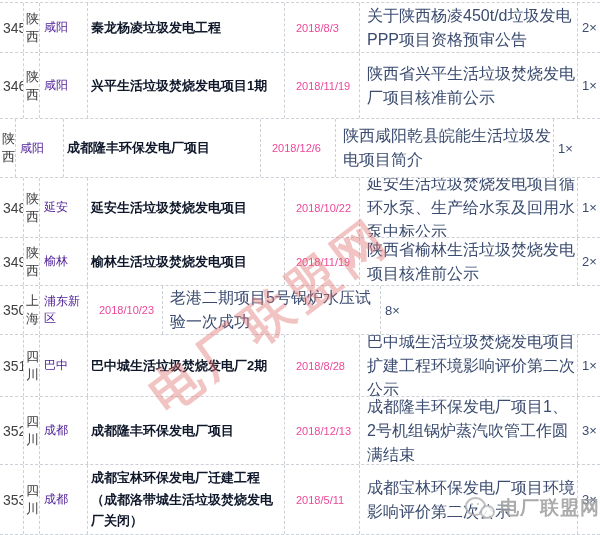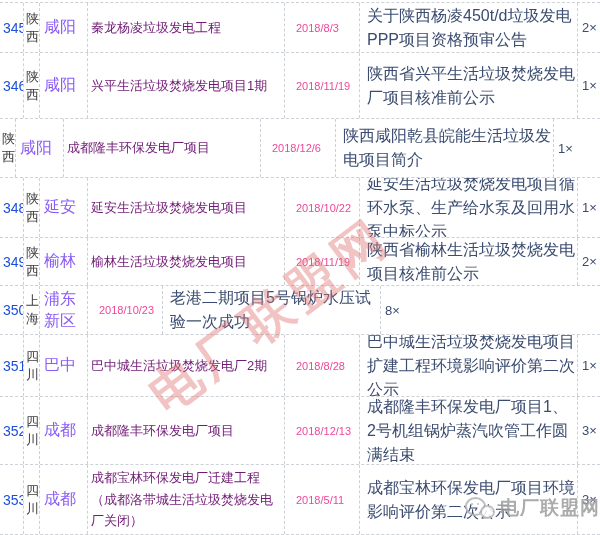--- a/index.html
+++ b/index.html
@@ -8,24 +8,24 @@
     background:#ffffff;
     font-family:"Liberation Sans","DejaVu Sans",sans-serif;
   }
   .table{position:absolute;top:2px;left:0;width:600px;border-top:1px dashed #ccd0d7;}
   .row{display:flex;width:600px;border-bottom:1px dashed #ccd0d7;box-sizing:border-box;background:#fff;}
   .cell{
     box-sizing:border-box;border-right:1px dashed #ccd0d7;
     display:flex;align-items:center;overflow:hidden;
   }
   .cell span{display:block;width:100%;}
-  .c-no   {width:24px;padding-left:3px;font-size:14px;color:#1d4ed8;}
+  .c-no   {width:24px;padding-left:3px;font-size:14px;color:#404040;}
   .c-prov {width:16px;padding-left:2px;font-size:13px;line-height:1.35;color:#3c3c3c;word-break:break-all;justify-content:center;}
-  .c-city {width:48px;padding-left:4px;font-size:16px;line-height:1.4;color:#8b5cf6;word-break:break-all;}
-  .c-proj {width:197px;padding:0 2px 0 3px;font-size:13px;line-height:1.65;font-weight:normal;color:#701a75;word-break:break-all;}
+  .c-city {width:48px;padding-left:4px;font-size:12px;line-height:1.4;color:#4c1d95;word-break:break-all;}
+  .c-proj {width:197px;padding:0 2px 0 3px;font-size:13px;line-height:1.65;font-weight:bold;color:#0f172a;word-break:break-all;}
   .c-date {width:75px;padding-left:11px;font-size:11px;color:#ec4899;}
   .c-news {width:218px;padding:0 2px 0 7px;font-size:16px;line-height:1.5;color:#3b4c70;word-break:break-all;}
   .c-count{width:22px;padding-left:4px;font-size:13px;color:#3b4c70;border-right:none;}
 
   
   .row:nth-child(1){height:50px}
   .row:nth-child(2){height:66px}
   .row:nth-child(3){height:59px}
   .row:nth-child(4){height:60px}
   .row:nth-child(5){height:48px}

